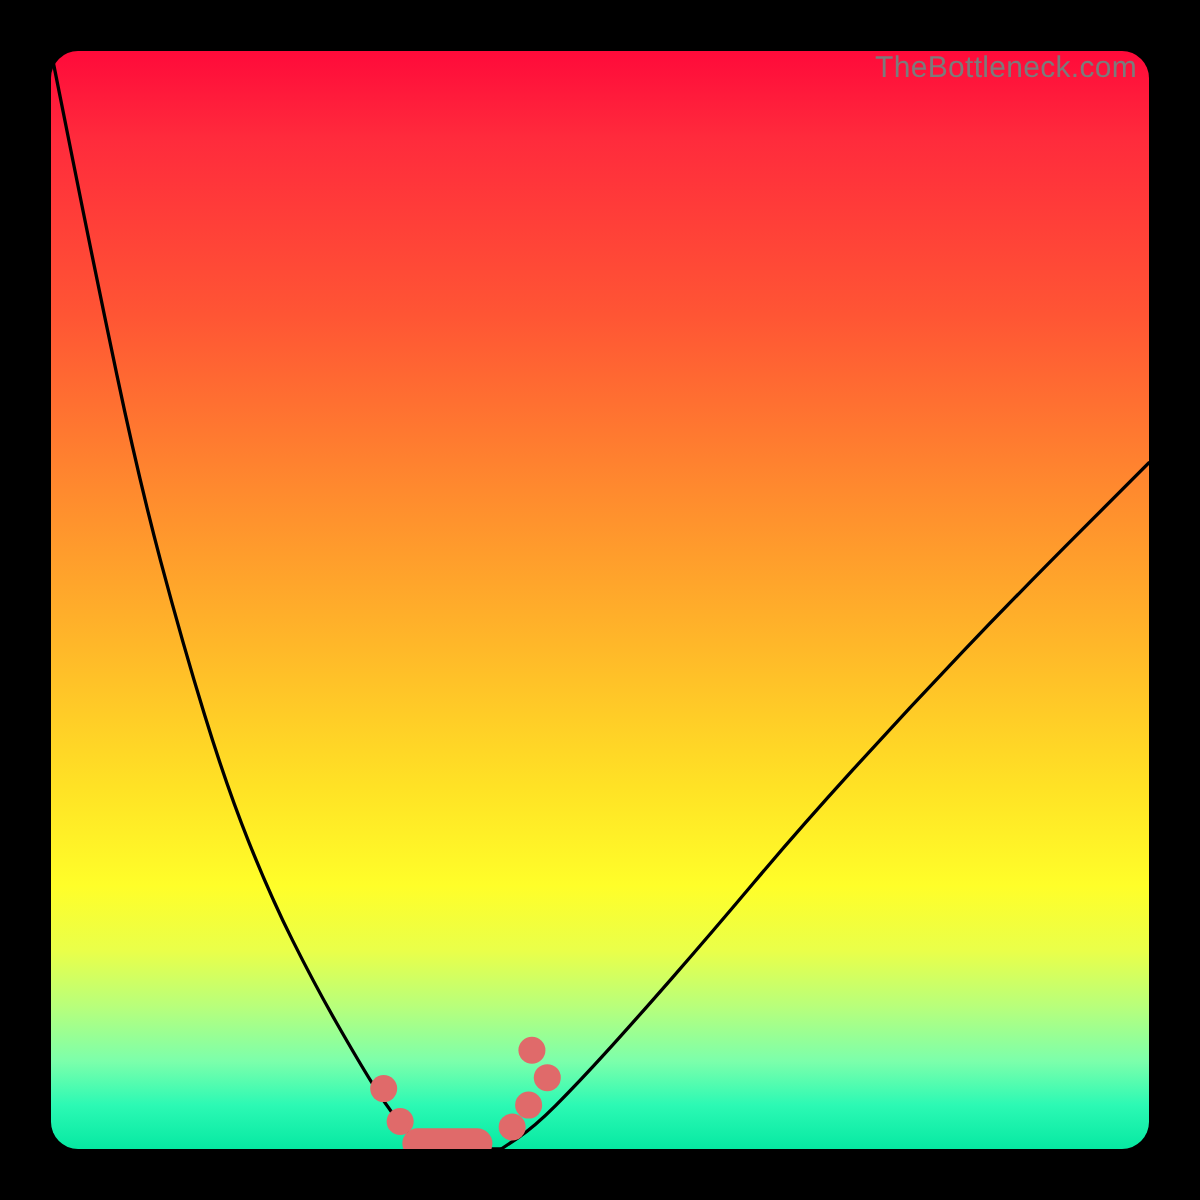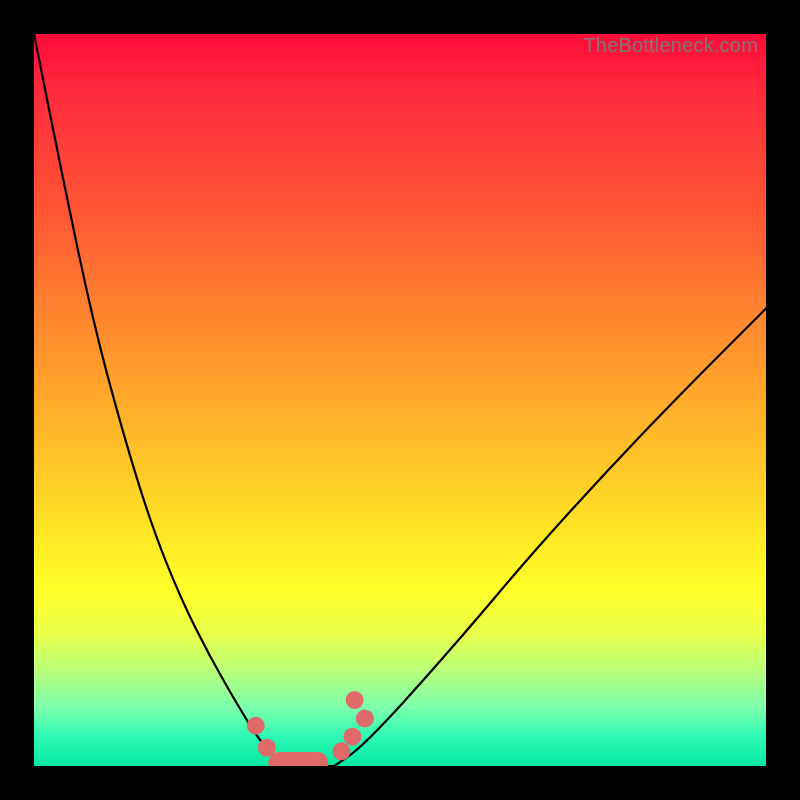--- a/index.html
+++ b/index.html
@@ -32,20 +32,21 @@
       #ff8a2e 40%,
       #ffb729 54%,
       #ffe225 67%,
       #fffe29 76%,
       #e9ff4a 82%,
       #b8ff7b 87%,
       #7cffab 92%,
       #2cf9b4 96%,
       #06e9a2 100%
     );
+    border-radius: 18px;
   }
   .watermark {
     position: absolute;
     top: 0px;
     right: 8px;
     color: #7b7b7b;
     font-size: 20px;
     letter-spacing: 0.2px;
     font-weight: 500;
     pointer-events: none;

